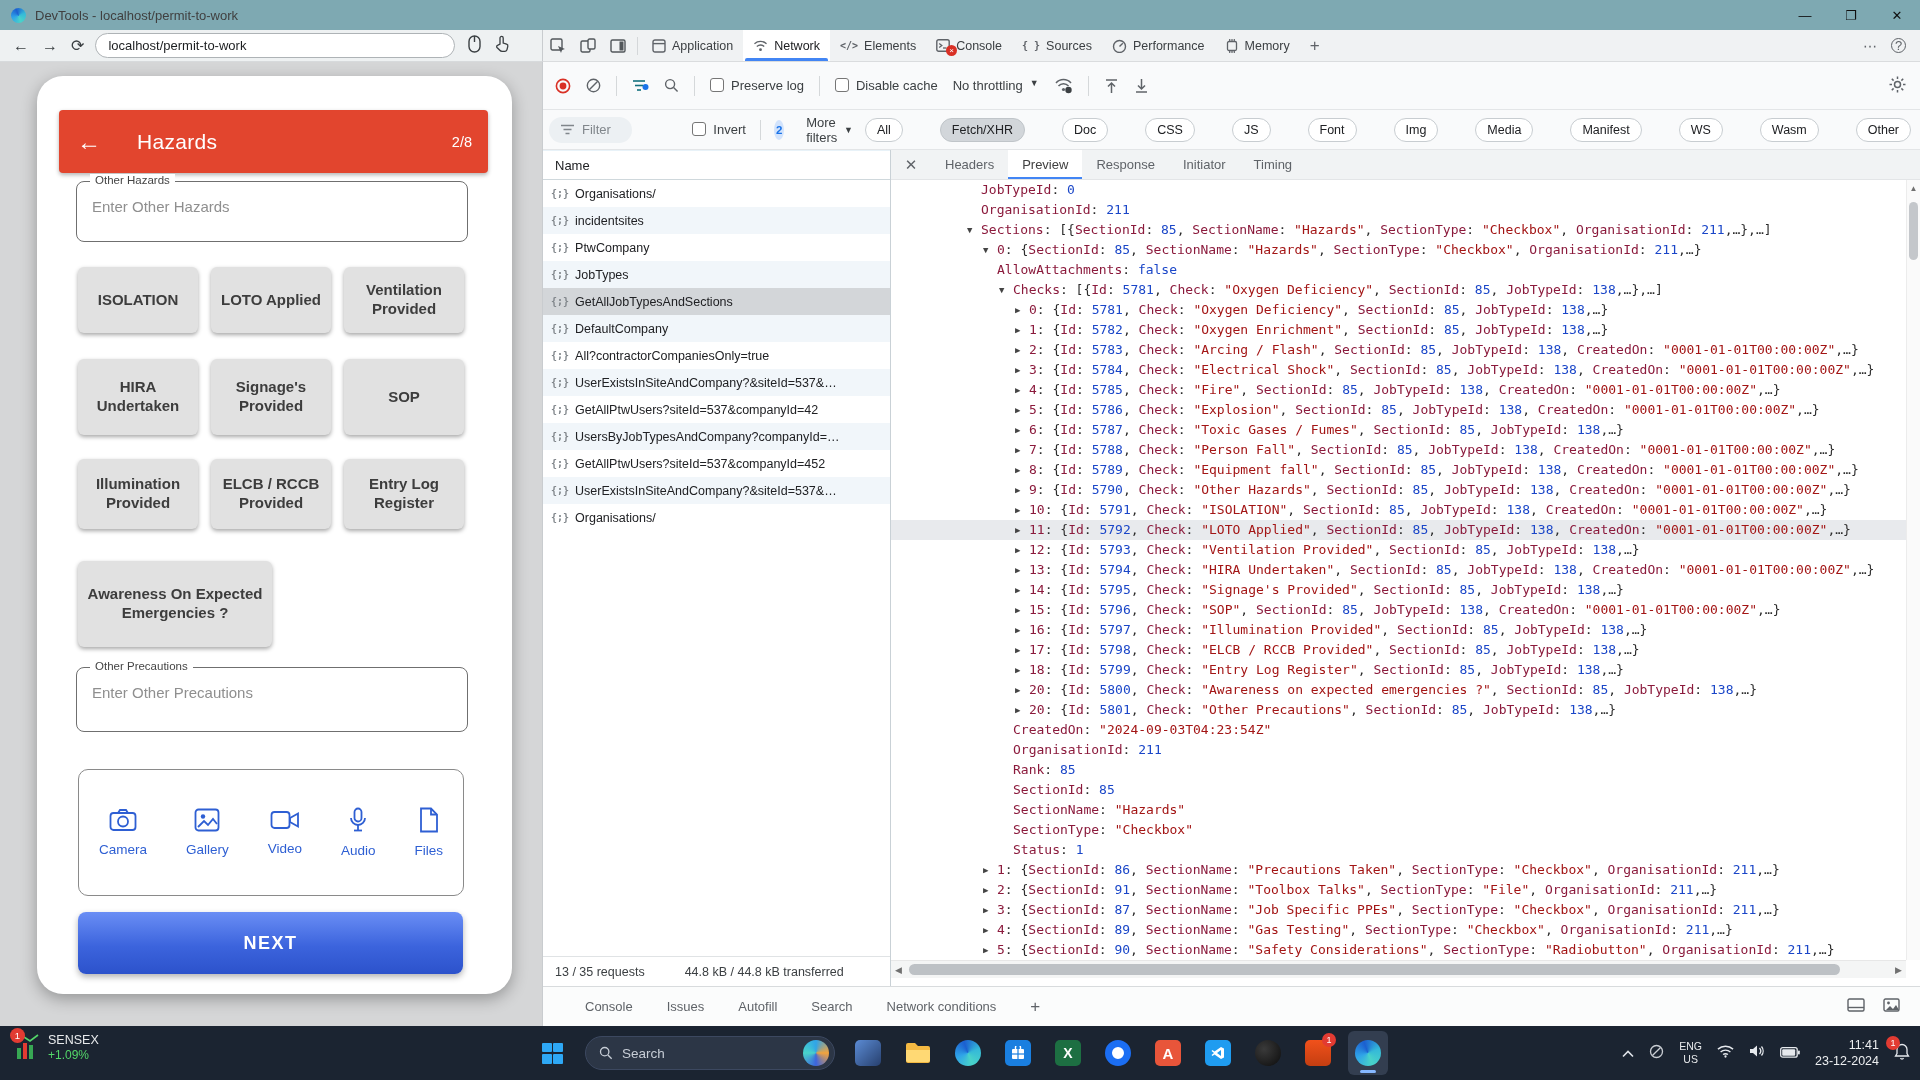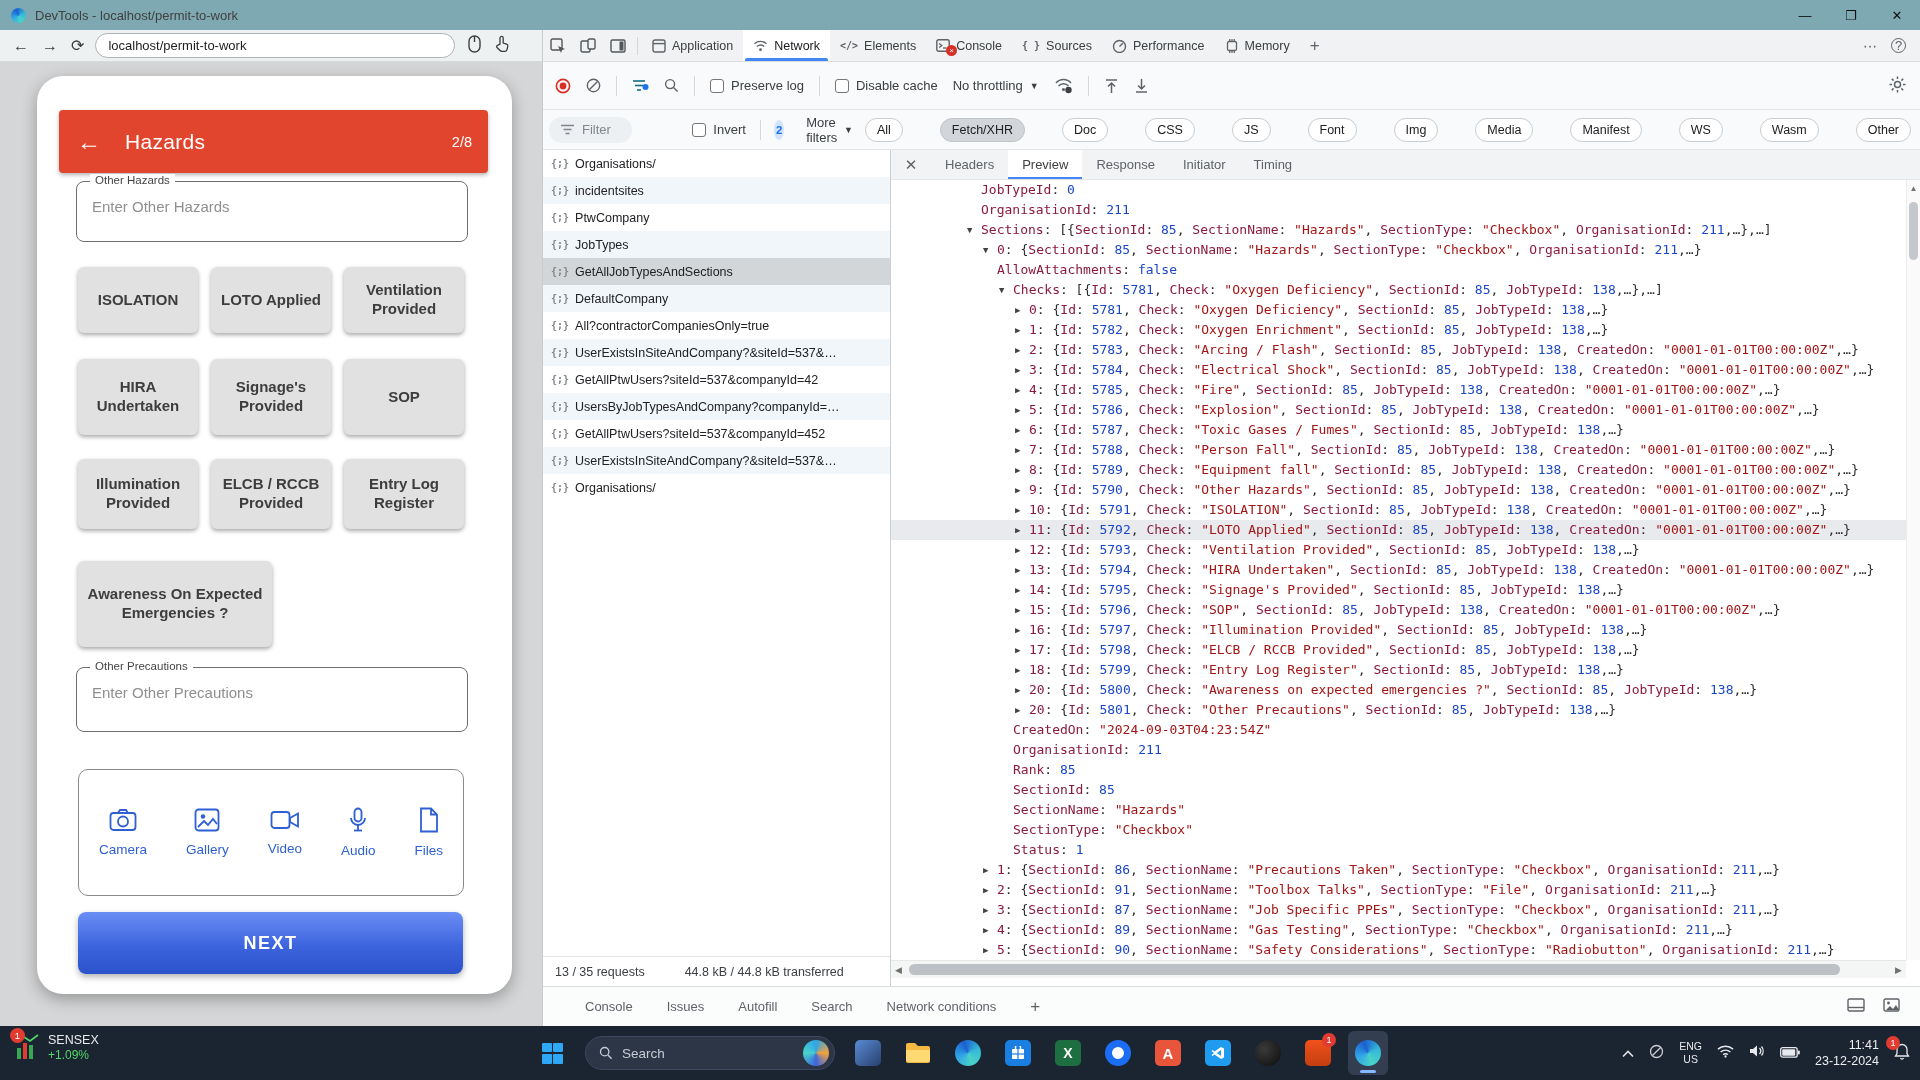--- a/index.html
+++ b/index.html
@@ -38,21 +38,21 @@
   .dt-tabs-right{margin-left:auto;display:flex;align-items:center;gap:14px;padding-right:14px;color:#5f6368;font-size:14px;}
   .mono-ic{font-family:"DejaVu Sans Mono",monospace;font-size:10px;font-weight:bold;}
 
   
   .page{position:absolute;left:0;top:62px;width:542px;height:964px;background:#d5d6d7;}
   .phone-card{position:absolute;left:37px;top:14px;width:475px;height:918px;background:#fff;
     border-radius:26px;box-shadow:0 5px 16px rgba(0,0,0,.3);}
   .app-header{position:absolute;left:22px;top:34px;width:429px;height:63px;border-radius:4px;
     display:flex;align-items:center;color:#fff;box-shadow:0 2px 4px rgba(0,0,0,.3);}
   .app-back{font-size:24px;margin-left:18px;line-height:1;}
-  .app-title{font-size:21px;font-weight:500;margin-left:24px;letter-spacing:.3px;}
+  .app-title{font-size:21px;font-weight:500;margin-left:36px;letter-spacing:.3px;}
   .app-page{margin-left:auto;margin-right:16px;font-size:14.5px;}
   .field{position:absolute;left:39px;width:392px;border:1.5px solid #6f6f6f;border-radius:8px;background:#fff;}
   .field-label{position:absolute;top:-8px;left:13px;background:#fff;padding:0 5px;font-size:11.5px;color:#454545;}
   .field-ph{padding:16px 15px;font-size:15px;color:#8f8f8f;}
   .btn-row{position:absolute;left:41px;width:386px;display:flex;justify-content:space-between;}
   .hz-btn{width:120px;background:#e1e1e1;border-radius:6px;box-shadow:0 2px 4px rgba(0,0,0,.35);
     display:flex;align-items:center;justify-content:center;text-align:center;
     font-size:15px;font-weight:bold;color:#3d3d3d;line-height:1.25;padding:4px 6px;}
   .hz-wide{width:194px;}
   .media-box{position:absolute;left:41px;top:693px;width:386px;height:127px;border:1.5px solid #8a8a8a;
@@ -62,21 +62,21 @@
     background:linear-gradient(180deg,#6a8ef5 0%,#3c64dd 55%,#2c52cb 100%);
     display:flex;align-items:center;justify-content:center;color:#fff;font-size:18px;font-weight:bold;
     letter-spacing:1.5px;box-shadow:0 3px 6px rgba(0,0,0,.3);}
 
   
   .devtools{position:absolute;left:542px;top:62px;width:1378px;height:964px;background:#fff;border-left:1px solid #c9cccf;}
   .net-toolbar{position:absolute;left:0;top:0;right:0;height:48px;background:#f9fafb;border-bottom:1px solid #e3e5e7;
     display:flex;align-items:center;padding-left:12px;gap:15px;font-size:13px;color:#3c4043;}
   .vsep{width:1px;height:20px;background:#d5d8da;}
   .chk{width:14px;height:14px;border:1px solid #767676;border-radius:3px;background:#fff;flex:0 0 auto;}
-  .chk-lbl{display:flex;align-items:center;gap:7px;}
+  .chk-lbl{display:flex;gap:7px;}
   .caret{font-size:9px;color:#3c4043;}
   .gear-abs{position:absolute;right:14px;top:14px;color:#5f6368;}
 
   .filter-row{position:absolute;left:0;top:48px;right:0;height:40px;background:#f9fafb;border-bottom:1px solid #e3e5e7;
     display:flex;align-items:center;font-size:13px;color:#3c4043;}
   .filter-pill{margin-left:6px;width:144px;height:26px;background:#ecf0f3;border-radius:13px;
     display:flex;align-items:center;padding:0 12px;gap:8px;color:#80868b;}
   .count-badge{width:20px;height:20px;border-radius:50%;background:#d2e3fc;color:#1a73e8;
     display:flex;align-items:center;justify-content:center;font-size:11.5px;font-weight:bold;}
   .pill{height:24px;border:1px solid #c8cdd1;border-radius:12px;background:#fff;display:flex;align-items:center;
@@ -460,20 +460,23 @@
           <div class="pill">Media</div>
           <div class="pill">Manifest</div>
           <div class="pill">WS</div>
           <div class="pill">Wasm</div>
           <div class="pill">Other</div>
         </span>
     </div>
 
     <div class="dt-body">
       <div class="req-pane">
+        <div class="name-header">
+            <span>Name</span>
+          </div>
         <div id="reqRows">
             <div class="req-row">
               <span class="req-ic">{;}</span>
               <span>Organisations/</span>
             </div>
             <div class="req-row alt">
               <span class="req-ic">{;}</span>
               <span>incidentsites</span>
             </div>
             <div class="req-row">

